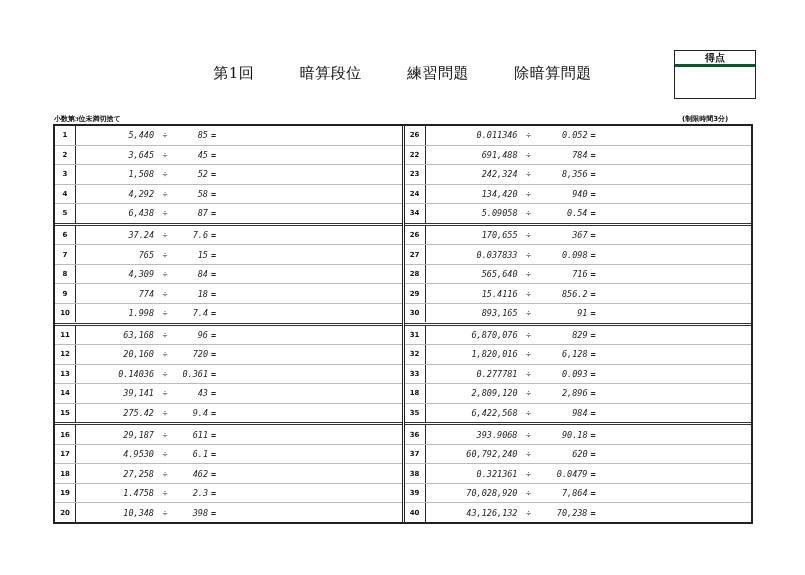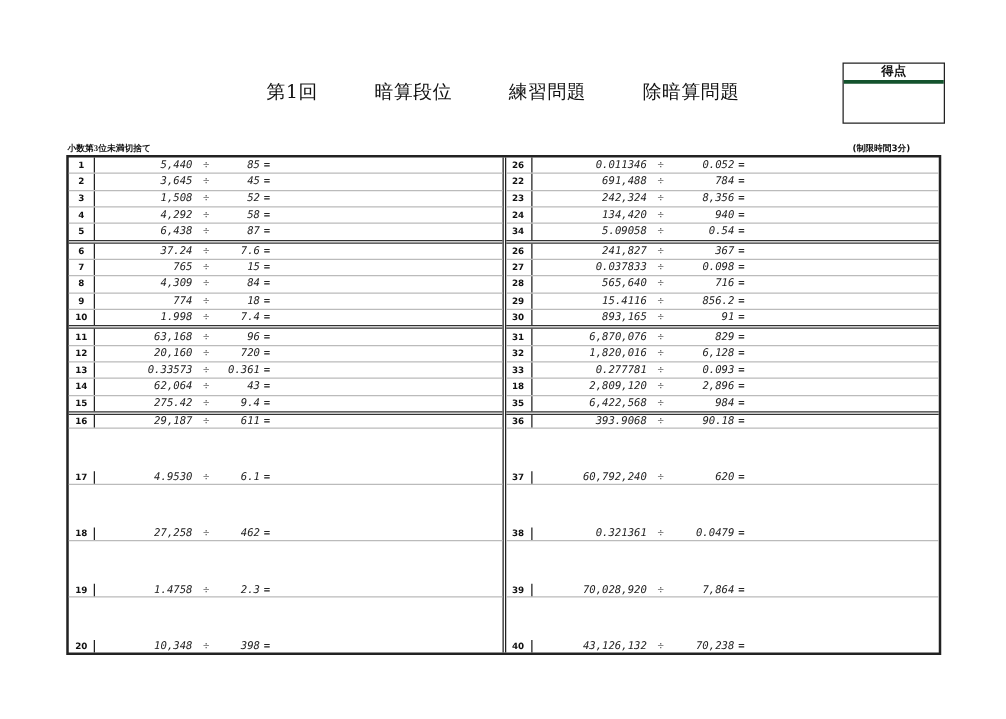--- a/index.html
+++ b/index.html
@@ -7,21 +7,21 @@
     .title { position:absolute; left:0; width:805px; top:64px; text-align:center; font-size:15px; letter-spacing:0.5px; font-family:"DejaVu Serif", serif; }
     .title span { margin:0 20px; }
     .score { position:absolute; left:674px; top:50px; width:80px; height:47px; border:1px solid #222; }
     .score .hd { height:13px; border-bottom:3px solid #14532d; font-size:10px; font-weight:bold; text-align:center; line-height:13px; font-family:"DejaVu Sans", sans-serif; }
     .note-l { position:absolute; left:54px; top:114px; font-size:7px; font-weight:bold; font-family:Liberation Serif, serif; }
     .note-r { position:absolute; left:682px; top:114px; font-size:7px; font-weight:bold; font-family:"DejaVu Sans", sans-serif; }
     .sheet { position:absolute; left:53px; top:124px; width:700px; height:400px; border:2px solid #222; box-sizing:border-box; display:flex; }
     .col { flex:1; display:flex; flex-direction:column; }
     .col.left { border-right:3px double #222; }
     .block { flex:1; display:flex; flex-direction:column; border-bottom:3px double #333; }
-    .block:last-child { border-bottom:none;gap:34px; }
+    .block:last-child { border-bottom:none; }
     .row { flex:1; display:flex; align-items:center; border-bottom:1px solid #bbb; }
     .row:last-child { border-bottom:none; }
     .num { width:20px; height:100%; display:flex; align-items:center; justify-content:center; border-right:1px solid #222; font-size:7px; font-weight:bold; font-family:"DejaVu Sans", sans-serif; }
     .prob { display:flex; align-items:center; font-family:"DejaVu Sans Mono", monospace; font-style:italic; font-size:8.5px; color:#222; }
     .a { text-align:right; }
     .op { width:22px; text-align:center; font-style:normal; color:#666; }
     .b { text-align:right; }
     .eq { margin-left:3px; font-style:normal; font-weight:bold; }
     .left .a { width:78px; } .left .b { width:32px; }
     .right .a { width:92px; } .right .b { width:48px; }
@@ -167,31 +167,31 @@
             <span class="a">20,160</span>
             <span class="op">÷</span>
             <span class="b">720</span>
             <span class="eq">=</span>
           </div>
           <div style="flex:1;height:100%;"></div>
         </div>
         <div class="row">
           <div class="num">13</div>
           <div class="prob">
-            <span class="a">0.33573</span>
+            <span class="a">0.14036</span>
             <span class="op">÷</span>
             <span class="b">0.361</span>
             <span class="eq">=</span>
           </div>
           <div style="flex:1;height:100%;"></div>
         </div>
         <div class="row">
           <div class="num">14</div>
           <div class="prob">
-            <span class="a">62,064</span>
+            <span class="a">39,141</span>
             <span class="op">÷</span>
             <span class="b">43</span>
             <span class="eq">=</span>
           </div>
           <div style="flex:1;height:100%;"></div>
         </div>
         <div class="row">
           <div class="num">15</div>
           <div class="prob">
             <span class="a">275.42</span>
@@ -305,21 +305,21 @@
             <span class="b">0.54</span>
             <span class="eq">=</span>
           </div>
           <div style="flex:1;height:100%;"></div>
         </div>
       </div>
       <div class="block">
         <div class="row">
           <div class="num">26</div>
           <div class="prob">
-            <span class="a">241,827</span>
+            <span class="a">170,655</span>
             <span class="op">÷</span>
             <span class="b">367</span>
             <span class="eq">=</span>
           </div>
           <div style="flex:1;height:100%;"></div>
         </div>
         <div class="row">
           <div class="num">27</div>
           <div class="prob">
             <span class="a">0.037833</span>

